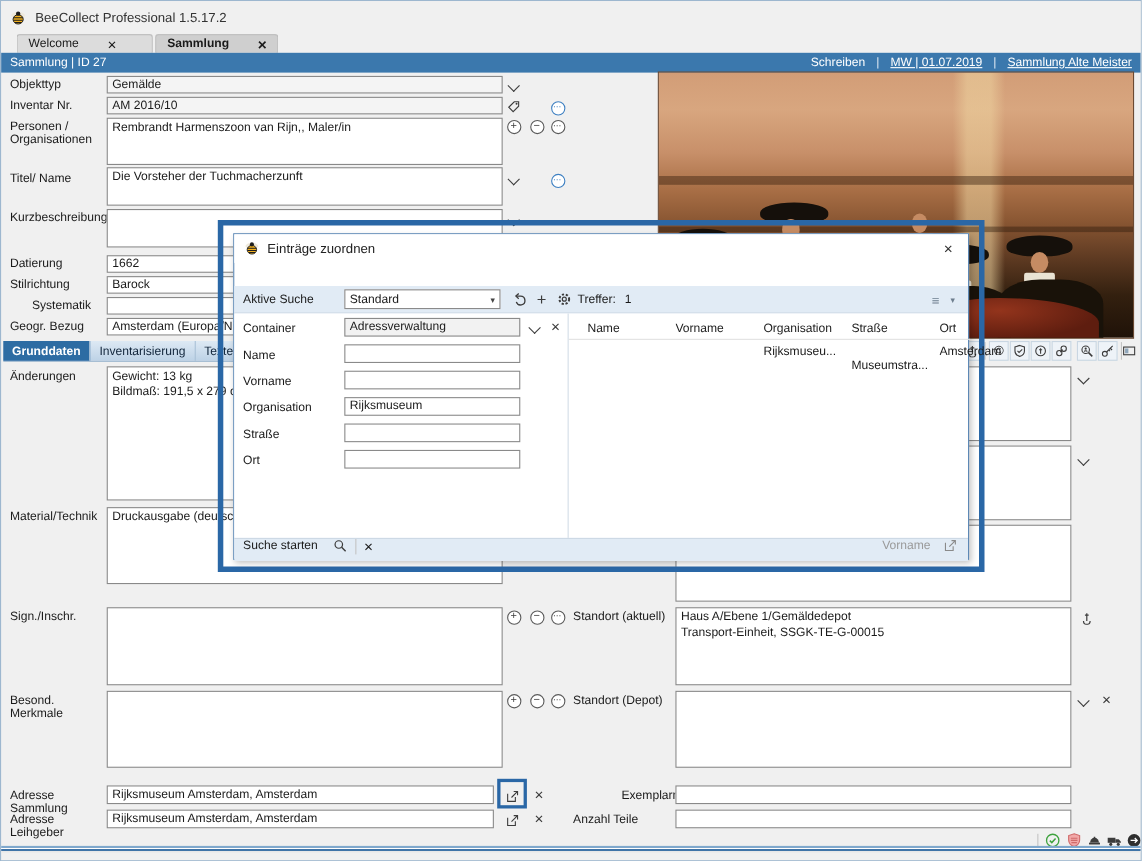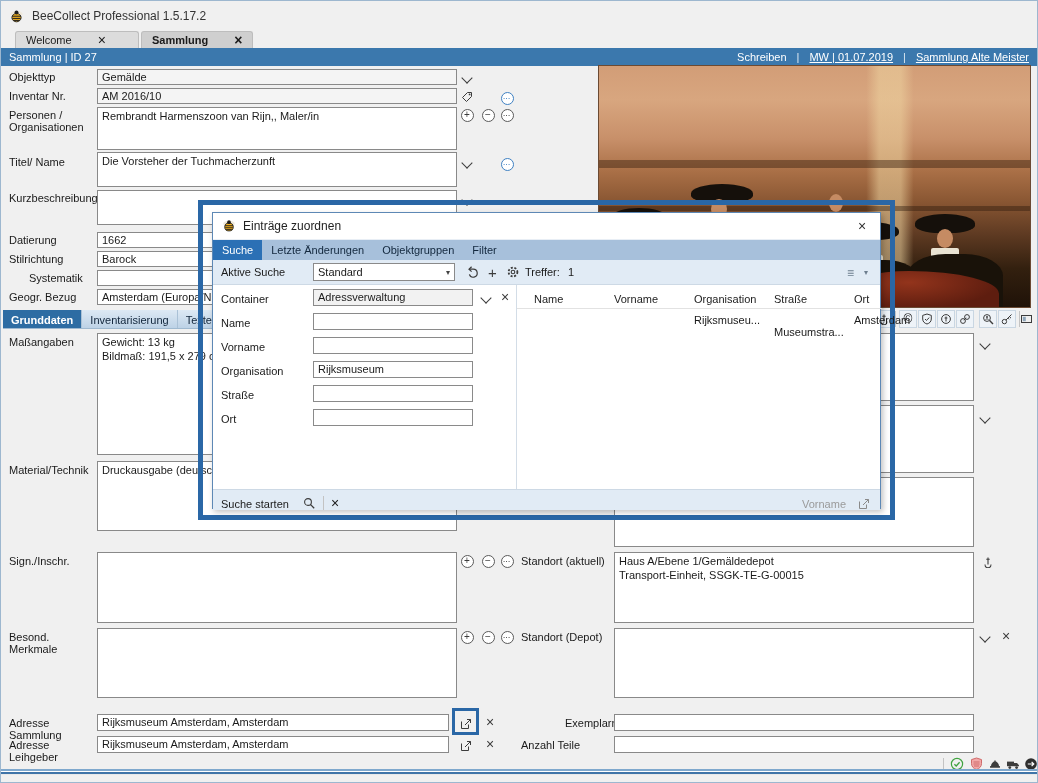--- a/index.html
+++ b/index.html
@@ -54,21 +54,21 @@
   .hl{position:absolute;border:5px solid #2a67a6;box-sizing:border-box;background:transparent;}
   .dialog{position:absolute;left:211px;top:211px;width:669px;height:297px;background:#fff;border:1px solid #5d88b5;box-shadow:2px 3px 6px rgba(0,0,0,.25);box-sizing:border-box;}
   .dtitle{position:absolute;left:0;top:0;width:100%;height:26px;background:#fff;display:flex;align-items:center;gap:7px;padding-left:9px;box-sizing:border-box;font-size:12px;color:#222;}
   .dclose{position:absolute;right:10px;top:5px;width:16px;height:16px;display:flex;align-items:center;justify-content:center;font-size:14px;color:#333;}
   .dtabs{position:absolute;left:0;top:26px;width:100%;height:21px;background:#a7c0db;display:flex;align-items:stretch;border-top:1px solid #e8eef5;box-sizing:border-box;}
   .dtab{display:flex;align-items:center;padding:0 9px;color:#12273d;}
   .dtab.active{background:#2b70b5;color:#fff;}
   .dtool{position:absolute;left:0;top:47px;width:100%;height:25px;background:#e1ebf5;border-bottom:1px solid #cdd9e5;box-sizing:border-box;}
   .dbody{position:absolute;left:0;top:72px;width:100%;height:204px;background:#fff;}
   .dsplit{position:absolute;left:303px;top:72px;width:1px;height:204px;background:#d3dde7;}
-  .dfoot{position:absolute;left:0;top:276px;width:100%;height:21px;background:#e1ebf5;border-top:1px solid #cdd9e5;box-sizing:border-box;display:flex;align-items:flex-end;}
+  .dfoot{position:absolute;left:0;top:276px;width:100%;height:21px;background:#e1ebf5;border-top:1px solid #cdd9e5;box-sizing:border-box;display:flex;align-items:flex-start;}
   .dlbl{position:absolute;left:8px;width:88px;}
   .dfld{position:absolute;left:100px;width:160px;height:17px;background:#fff;border:1px solid #8a8a8a;box-sizing:border-box;padding:1px 4px;line-height:13px;overflow:hidden;white-space:nowrap;}
   .dfld.ro{background:#f2f2f2;}
   .thead{color:#222;}
   .tcell{position:absolute;white-space:nowrap;overflow:hidden;}
   .gray{color:#9a9a9a;}
   svg{display:block;}
 </style>
 </head>
 <body>
@@ -242,21 +242,21 @@
       </svg>
   </div>
   <div class="sep" style="left:1018px;top:310px;height:16px;"></div>
   <div class="tbtn" style="left:1016px;top:309px;border:none;background:transparent;">
     <svg width="13" height="12" viewBox="0 0 13 12">
         <rect x="1.5" y="2.5" width="10" height="7" fill="none" stroke="#3c3c3c"></rect>
         <rect x="2.8" y="3.8" width="3" height="4.4" fill="#8fa6ba"></rect>
       </svg>
   </div>
 
-  <div class="lbl" style="top:335px;">Maßangaben</div>
+  <div class="lbl" style="top:335px;">Änderungen</div>
   <div class="fld ta" style="left:96px;top:332px;width:360px;height:122px;">Gewicht: 13 kg
 Bildmaß: 191,5 x 279 cm</div>
   <div class="lbl" style="top:463px;">Material/Technik</div>
   <div class="fld ta" style="left:96px;top:460px;width:360px;height:70px;">Druckausgabe (deutsch) : Öl</div>
 
   <div class="fld ta" style="left:613px;top:332px;width:360px;height:68px;"></div>
   <div class="ico" style="left:976px;top:336px;">
       <span class="chev"></span>
     </div>
   <div class="fld ta" style="left:613px;top:404px;width:360px;height:68px;"></div>
@@ -372,26 +372,20 @@
         <svg width="14" height="14" viewBox="0 0 15 15">
             <ellipse cx="4" cy="4.2" rx="3" ry="1.6" fill="#efe9dc" transform="rotate(-28 4 4.2)"></ellipse>
             <ellipse cx="11" cy="4.2" rx="3" ry="1.6" fill="#efe9dc" transform="rotate(28 11 4.2)"></ellipse>
             <ellipse cx="7.5" cy="8.6" rx="4.6" ry="4.2" fill="#f2b01e" stroke="#1d1d1d" stroke-width=".9"></ellipse>
             <path d="M3.2 7.2h8.6M3.4 9.4h8.2M4.4 11.4h6.2" stroke="#1d1d1d"></path>
             <circle cx="7.5" cy="3.4" r="2" fill="#1d1d1d"></circle>
           </svg>
       </span>
       <span>Einträge zuordnen</span>
       <span class="dclose xmark"></span>
-    </div>
-    <div class="dtabs">
-      <div class="dtab active">Suche</div>
-      <div class="dtab">Letzte Änderungen</div>
-      <div class="dtab">Objektgruppen</div>
-      <div class="dtab">Filter</div>
     </div>
     <div class="dtool">
       <span class="abs" style="left:8px;top:6px;">Aktive Suche</span>
       <div class="abs" style="left:100px;top:3px;width:142px;height:18px;background:#fff;border:1px solid #8a8a8a;box-sizing:border-box;display:flex;align-items:center;padding:0 4px;">
         <span>Standard</span>
         <span style="margin-left:auto;font-size:8px;color:#444;">▾</span>
       </div>
       <div class="abs" style="left:253px;top:5px;">
         <svg width="14" height="14" viewBox="0 0 14 14">
             <path d="M3.2 4.2h4a4 4 0 1 1-3.8 5.2" fill="none" stroke="#3c3c3c" stroke-width="1.2"></path>

